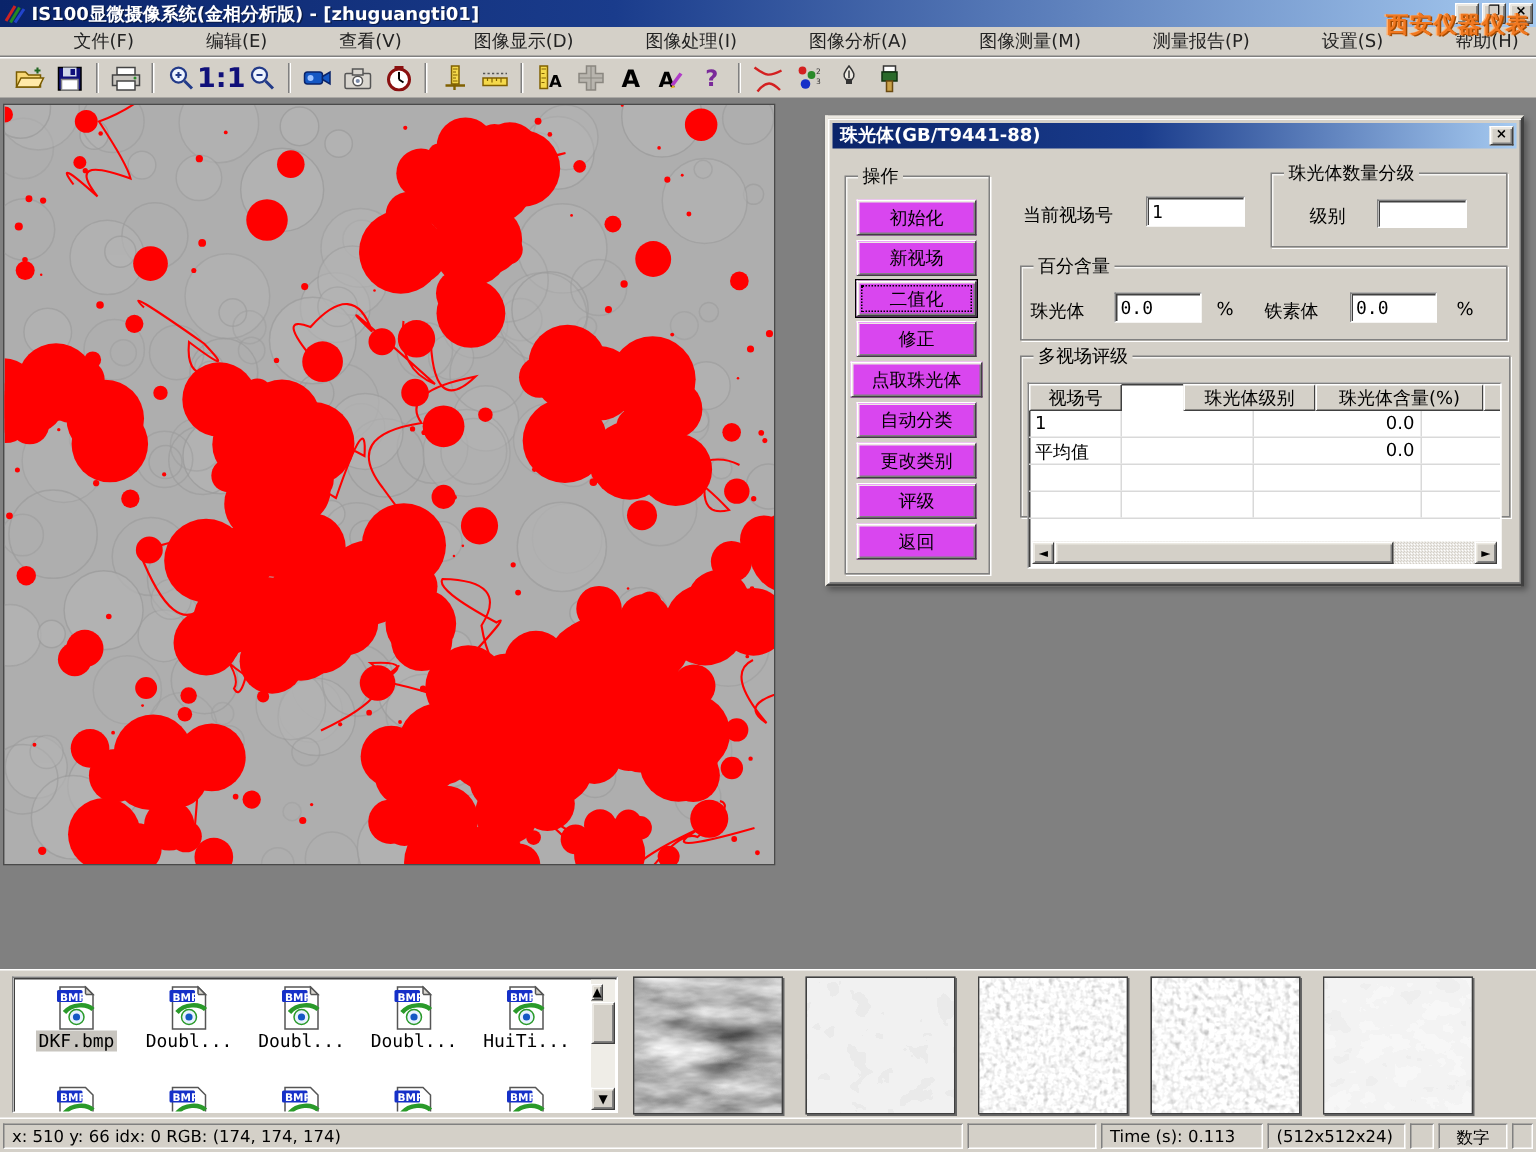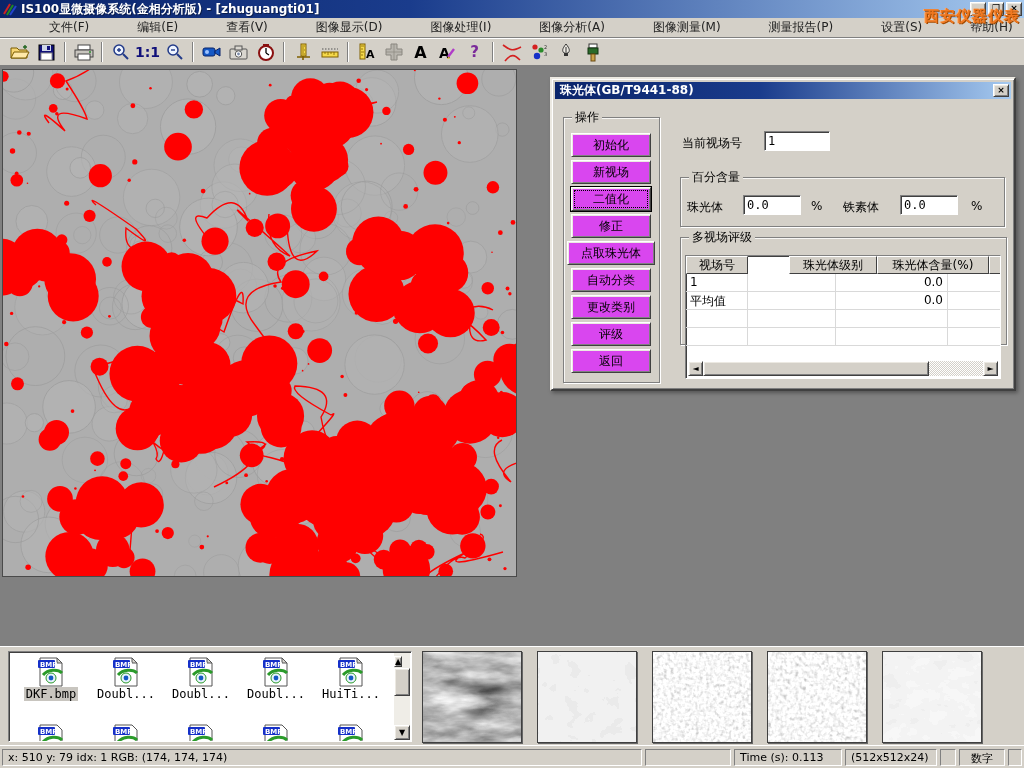--- a/index.html
+++ b/index.html
@@ -30,21 +30,21 @@
   .menubar .doc { width:17px; height:17px; margin:0 4px 0 2px; }
   .menuitem { padding:2px 7px; white-space:nowrap; color:#222; }
   .mdibtns { margin-left:auto; display:flex; gap:2px; margin-right:3px; }
 
   
   .toolbar { position:absolute; left:0; top:38px; width:1024px; height:28px; background:#d4d0c8;
              border-top:1px solid #fff; border-bottom:1px solid #808080;
              display:flex; align-items:center; padding-left:6px; }
   .tbtn { width:27px; height:24px; display:flex; align-items:center; justify-content:center; }
   .tsep { width:2px; height:20px; margin:0 4px; border-left:1px solid #808080; border-right:1px solid #fff; }
-  .tglyph { font-weight:bold; font-size:14px; }
+  .tglyph { font-weight:bold; font-size:18px; }
 
   
   .workspace { position:absolute; left:0; top:66px; width:1024px; height:580px; background:#808080; }
   .micrograph { position:absolute; left:2px; top:3px; width:515px; height:508px;
                 border:1px solid #4a4a4a; background:#aeaeae; overflow:hidden; }
 
   
   .dialog { position:absolute; left:550px; top:11px; width:466px; height:314px; background:#d4d0c8;
             border:2px solid; border-color:#ece9e2 #404040 #404040 #ece9e2;
             box-shadow:inset 1px 1px 0 #fff, inset -1px -1px 0 #808080, 2px 2px 4px rgba(0,0,0,.35); }
@@ -842,20 +842,25 @@
     <div class="opbtn bevel-out" style="top:135px;">修正</div>
     <div class="opbtn bevel-out" style="top:162px; left:15px; width:88px;">点取珠光体</div>
     <div class="opbtn bevel-out" style="top:189px;">自动分类</div>
     <div class="opbtn bevel-out" style="top:216px;">更改类别</div>
     <div class="opbtn bevel-out" style="top:243px;">评级</div>
     <div class="opbtn bevel-out" style="top:270px;">返回</div>
 
     <span class="field-label" style="left:130px; top:56px;">当前视场号</span>
     <input class="tinput bevel-in" style="left: 212px; top: 52px; width: 66px;" value="1">
 
+    <div class="groove" style="position:absolute; left:295px; top:36px; width:158px; height:50px;">
+      <span class="grp-label">珠光体数量分级</span>
+      <span class="field-label" style="left:25px; top:20px;">级别</span>
+      <input class="tinput bevel-in" style="left: 70px; top: 17px; width: 60px; height: 19px;" value="">
+    </div>
 
     <div class="groove" style="position:absolute; left:128px; top:98px; width:325px; height:50px;">
       <span class="grp-label">百分含量</span>
       <span class="field-label" style="left:6px; top:21px;">珠光体</span>
       <input class="tinput bevel-in" style="left: 62px; top: 17px; width: 58px;" value="0.0">
       <span class="field-label" style="left:130px; top:21px;">%</span>
       <span class="field-label" style="left:162px; top:21px;">铁素体</span>
       <input class="tinput bevel-in" style="left: 219px; top: 17px; width: 58px;" value="0.0">
       <span class="field-label" style="left:290px; top:21px;">%</span>
     </div>
@@ -1096,20 +1101,20 @@
             </feComponentTransfer>
       </filter>
         </defs>
       <rect width="98" height="90" fill="#ddd"></rect>
         <rect width="98" height="90" filter="url(#t5)"></rect>
     </svg>
   </div>
 </div>
 
 <div class="statusbar">
-  <div class="sb-panel sb-pos">x: 510 y: 79  idx: 1  RGB: (174, 174, 174)</div>
+  <div class="sb-panel sb-pos">x: 510 y: 66  idx: 0  RGB: (174, 174, 174)</div>
   <div class="sb-panel" style="width:86px;"></div>
   <div class="sb-panel" style="width:108px;">Time (s): 0.113</div>
   <div class="sb-panel" style="width:92px;">(512x512x24)</div>
   <div class="sb-panel" style="width:16px;"></div>
   <div class="sb-panel" style="width:46px; text-align:center;">数字</div>
   <div class="sb-panel" style="width:14px;"></div>
 </div>
 
 </body></html>

